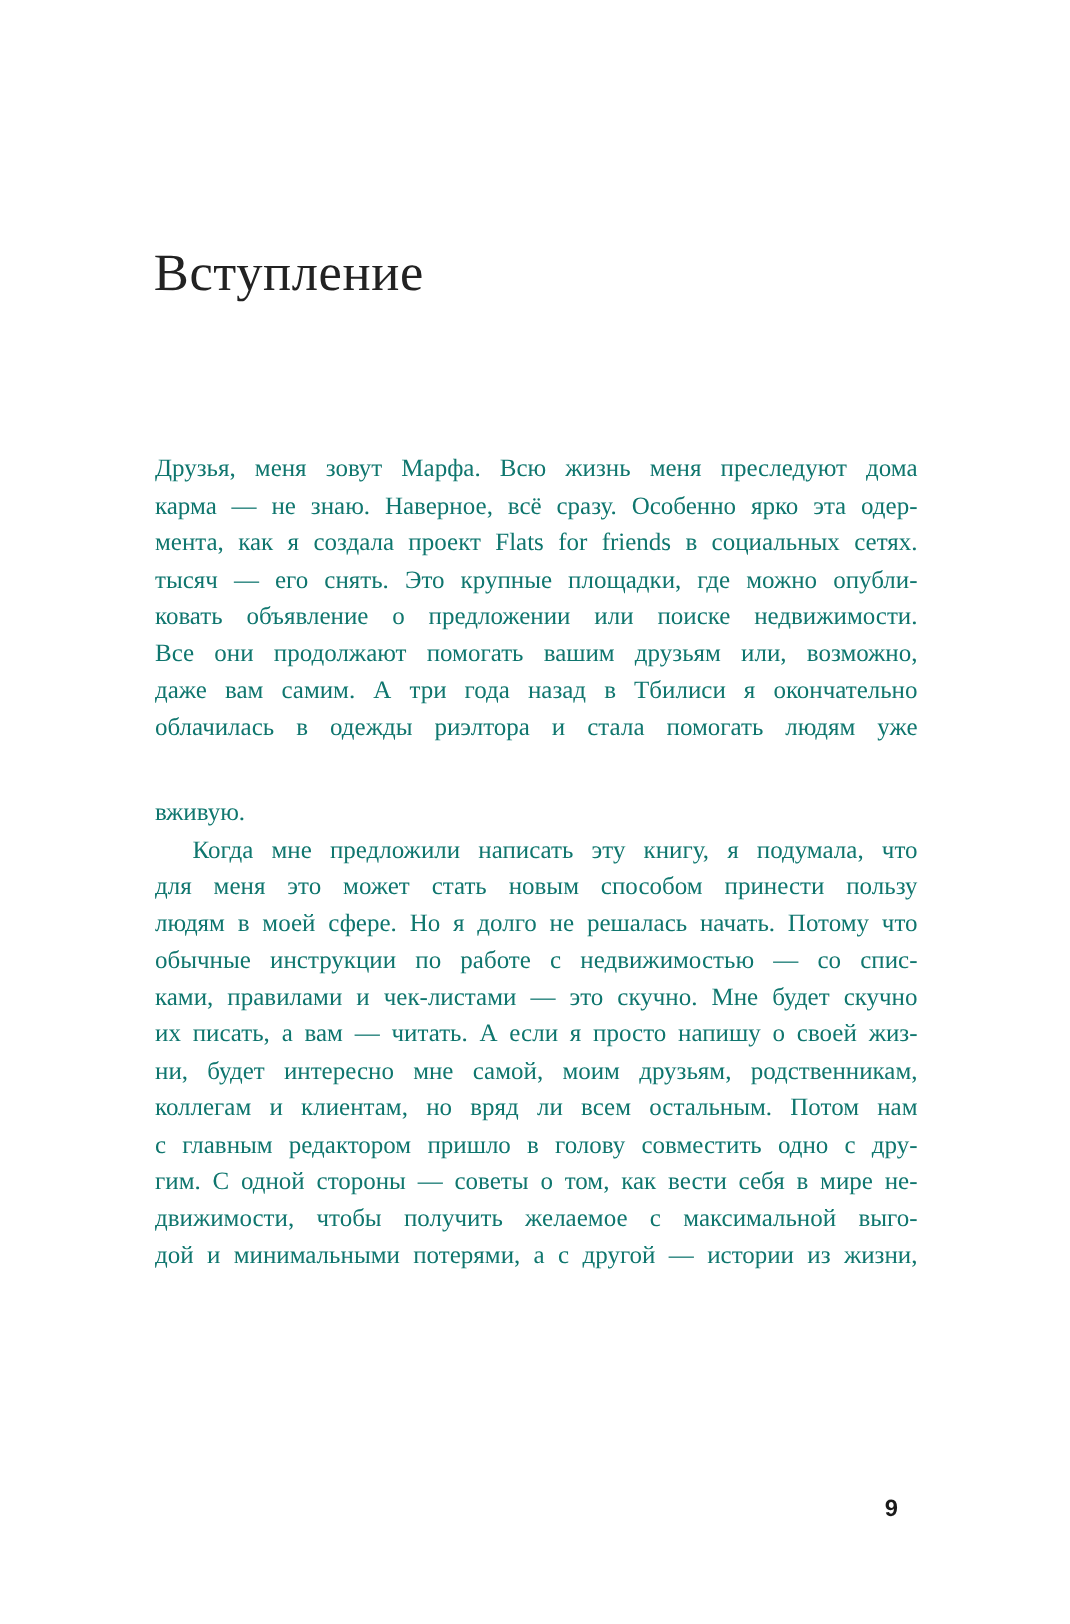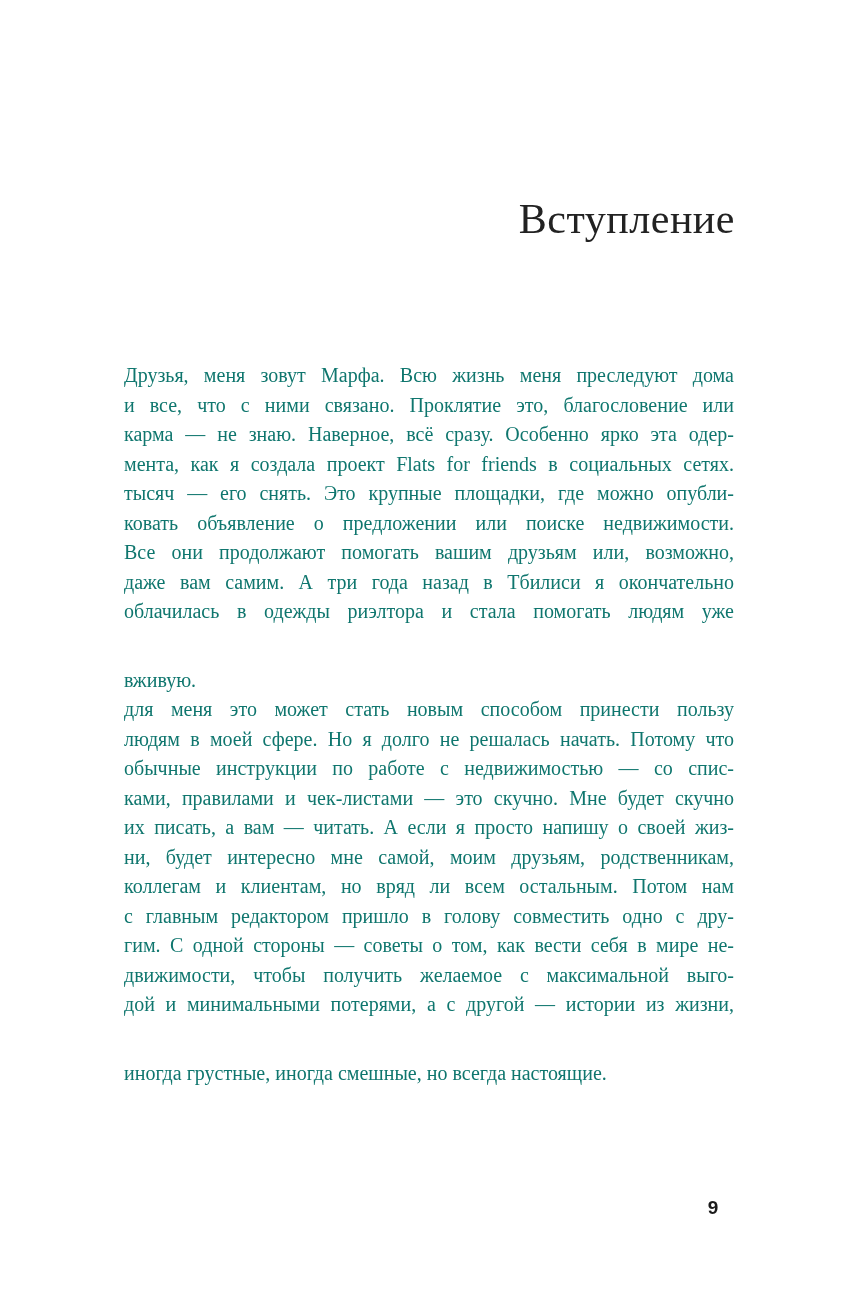--- a/index.html
+++ b/index.html
@@ -16,21 +16,21 @@
   }
   .chapter-title {
     position: absolute;
     top: 198px;
     left: 123px;
     width: 612px;
     margin: 0;
     font-size: 42px;
     line-height: 42px;
     font-weight: 400;
-    text-align: right;
+    text-align: left;
     color: #222222;
     letter-spacing: 0.5px;
   }
   .body-text {
     position: absolute;
     top: 361px;
     left: 124px;
     width: 610px;
     font-size: 20px;
     line-height: 29.5px;
@@ -66,44 +66,43 @@
 <body>
 
 <div class="page">
 
   <h1 class="chapter-title">Вступление</h1>
 
   <div class="body-text">
 
     <div>
       <div class="line">Друзья, меня зовут Марфа. Всю жизнь меня преследуют дома</div>
-      <div class="line">и все, что с ними связано. Проклятие это, благословение или</div>
       <div class="line">карма — не знаю. Наверное, всё сразу. Особенно ярко эта одер-</div>
       <div class="line">мента, как я создала проект Flats for friends в социальных сетях.</div>
       <div class="line">тысяч — его снять. Это крупные площадки, где можно опубли-</div>
       <div class="line">ковать объявление о предложении или поиске недвижимости.</div>
       <div class="line">Все они продолжают помогать вашим друзьям или, возможно,</div>
       <div class="line">даже вам самим. А три года назад в Тбилиси я окончательно</div>
       <div class="line">облачилась в одежды риэлтора и стала помогать людям уже</div>
       <div class="line last">вживую.</div>
     </div>
 
     <div>
+      <div class="line indent">Когда мне предложили написать эту книгу, я подумала, что</div>
       <div class="line">для меня это может стать новым способом принести пользу</div>
       <div class="line">людям в моей сфере. Но я долго не решалась начать. Потому что</div>
       <div class="line">обычные инструкции по работе с недвижимостью — со спис-</div>
       <div class="line">ками, правилами и чек-листами — это скучно. Мне будет скучно</div>
       <div class="line">их писать, а вам — читать. А если я просто напишу о своей жиз-</div>
       <div class="line">ни, будет интересно мне самой, моим друзьям, родственникам,</div>
       <div class="line">коллегам и клиентам, но вряд ли всем остальным. Потом нам</div>
       <div class="line">с главным редактором пришло в голову совместить одно с дру-</div>
       <div class="line">гим. С одной стороны — советы о том, как вести себя в мире не-</div>
       <div class="line">движимости, чтобы получить желаемое с максимальной выго-</div>
       <div class="line">дой и минимальными потерями, а с другой — истории из жизни,</div>
-      <div class="line last">иногда грустные, иногда смешные, но всегда настоящие.</div>
     </div>
 
 
   </div>
 
   <div class="page-number">9</div>
 
 </div>
 
 </body></html>

